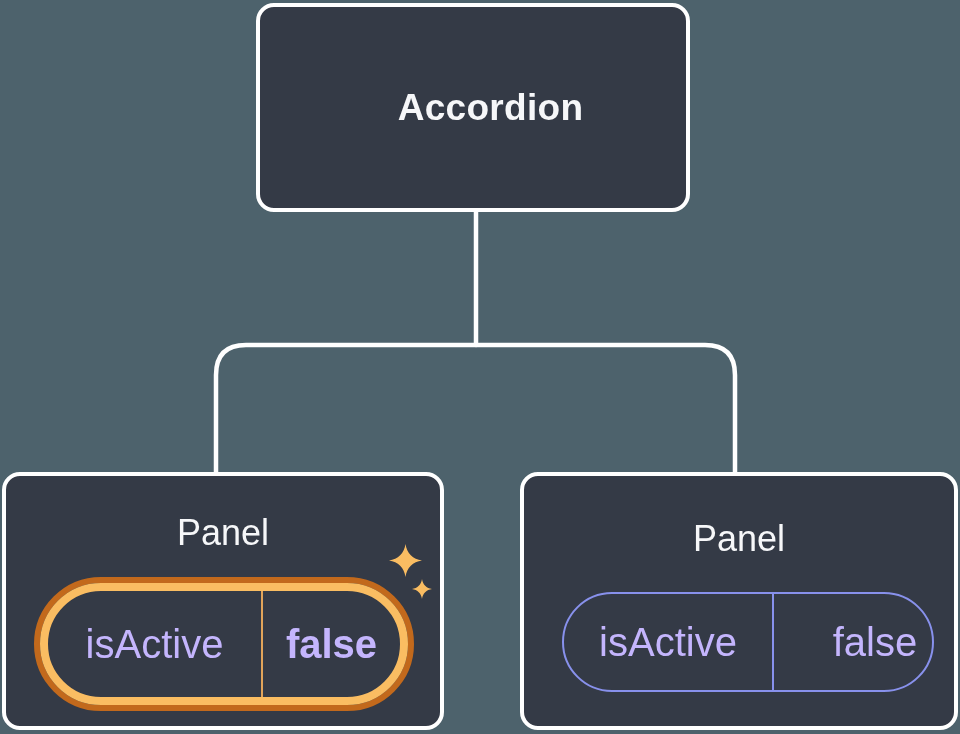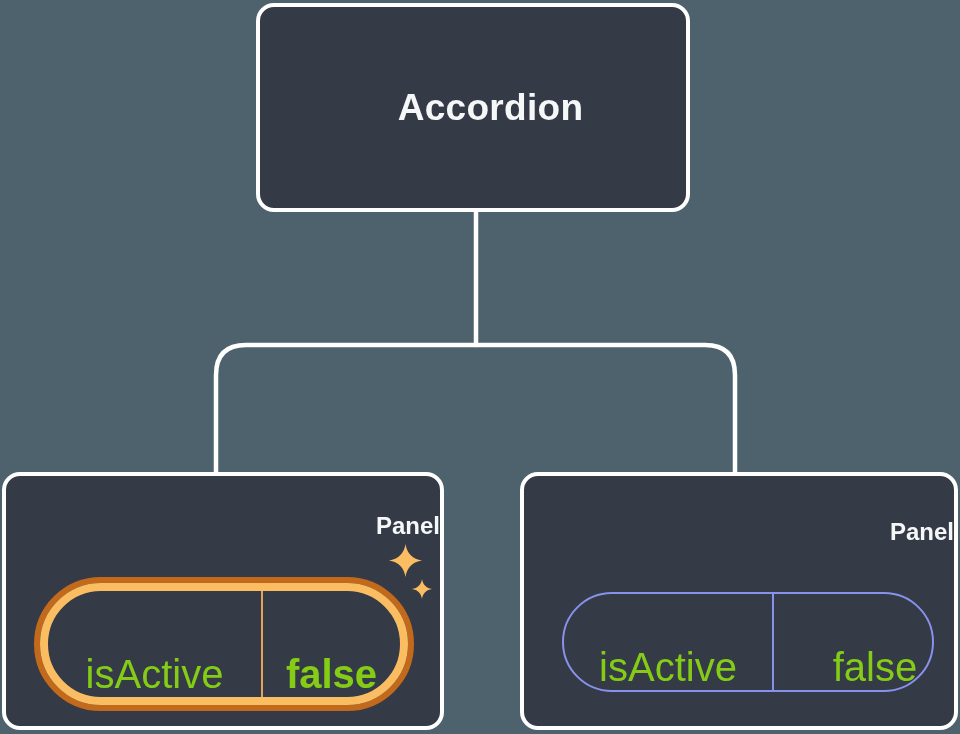--- a/index.html
+++ b/index.html
@@ -32,24 +32,24 @@
   .node-label {
     color: #F6F7F9;
     font-size: 37px;
     font-weight: 600;
     letter-spacing: 0.3px;
   }
   .panel-left  { left: 2px;   top: 472px; width: 442px; height: 258px; }
   .panel-right { left: 520px; top: 472px; width: 438px; height: 258px; }
   .panel-title {
     position: absolute; left: 0; right: 0;
-    text-align: right;
+    text-align: center;
     color: #F6F7F9;
-    font-size: 24px;
-    font-weight: 700;
+    font-size: 36px;
+    font-weight: 400;
   }
   .panel-left  .panel-title { top: 36px; }
   .panel-right .panel-title { top: 42px; }
 
   
   .pill-active {
     position: absolute;
     left: 28px; top: 101px;
     width: 380px; height: 134px;
     border: 6px solid #C2691C;
@@ -71,22 +71,22 @@
     left: 38px; top: 116px;
     width: 372px; height: 100px;
     border: 2px solid #8891EC;
     border-radius: 999px;
     box-sizing: border-box;
     display: flex;
     overflow: hidden;
     background: #343A46;
   }
   .pill-cell {
-    display: flex; align-items: flex-end; justify-content: center;
-    color: #84cc16;
+    display: flex; align-items: center; justify-content: center;
+    color: #c4b5fd;
     font-size: 40px;
     font-weight: 400;
   }
   .pill-active .cell-name  { width: 213px; }
   .pill-active .cell-value { flex: 1; font-weight: 700; }
   .pill-inactive .cell-name  { width: 208px; }
   .pill-inactive .cell-value { flex: 1; margin-left: 44px; }
   .pill-divider { width: 2px; height: 100%; }
   .divider-orange { background: #E2A45A; }
   .divider-purple { background: #8891EC; }

